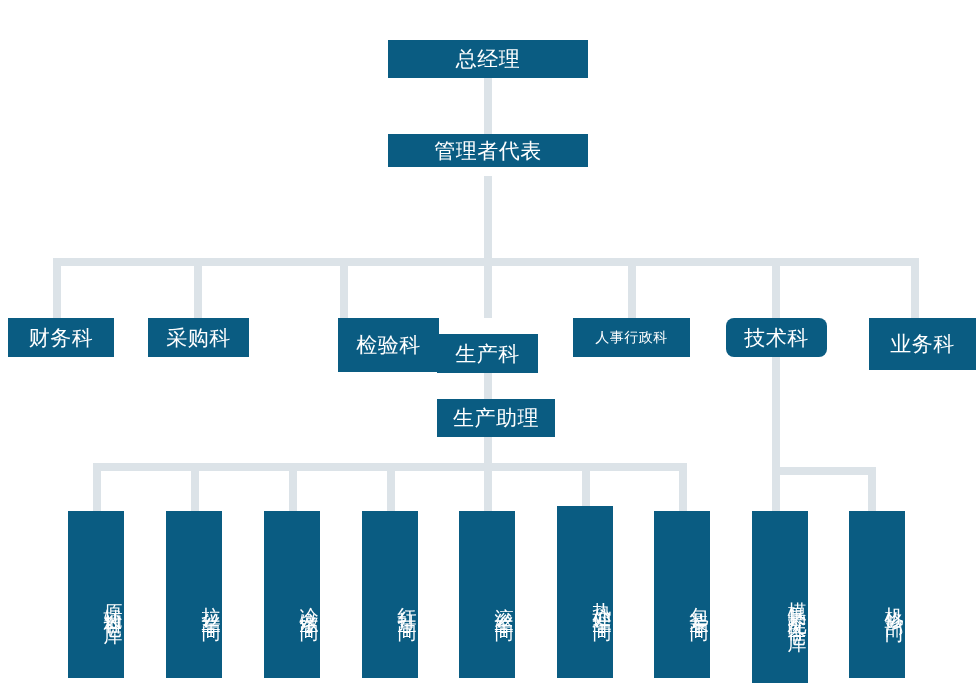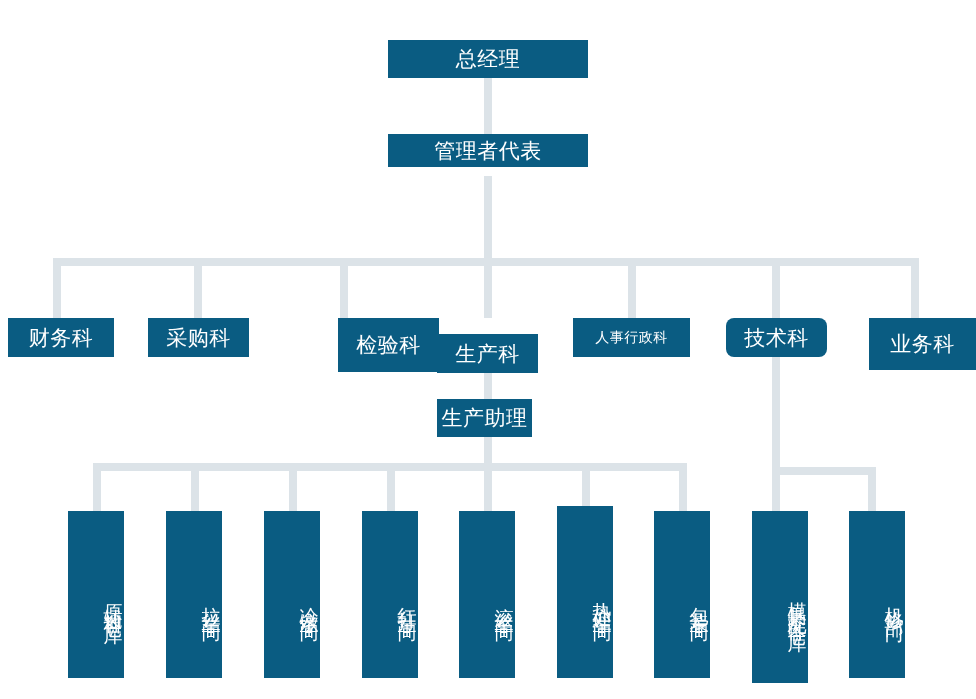--- a/index.html
+++ b/index.html
@@ -89,21 +89,21 @@
   <div class="node h" style="left:388px;top:134px;width:200px;height:33px;">管理者代表</div>
 
   <div class="node h" style="left:8px;top:318px;width:106px;height:39px;">财务科</div>
   <div class="node h" style="left:148px;top:318px;width:101px;height:39px;">采购科</div>
   <div class="node h" style="left:294px;top:318px;width:101px;height:54px;margin-left:44px;">检验科</div>
   <div class="node h" style="left:437px;top:334px;width:101px;height:39px;">生产科</div>
   <div class="node h sm" style="left:573px;top:318px;width:117px;height:39px;">人事行政科</div>
   <div class="node h" style="left:726px;top:318px;width:101px;height:39px;border-radius:8px;">技术科</div>
   <div class="node h" style="left:869px;top:318px;width:107px;height:52px;">业务科</div>
 
-  <div class="node h" style="left:437px;top:399px;width:95px;height:38px;">生产助理</div>
+  <div class="node h" style="left:437px;top:399px;width:118px;height:38px;">生产助理</div>
 
   <div class="node v" style="left:68px;top:511px;width:56px;height:167px;">原辅料仓库</div>
   <div class="node v" style="left:166px;top:511px;width:56px;height:167px;">拉丝车间</div>
   <div class="node v" style="left:264px;top:511px;width:56px;height:167px;">冷镦车间</div>
   <div class="node v" style="left:362px;top:511px;width:56px;height:167px;">红打车间</div>
   <div class="node v" style="left:459px;top:511px;width:56px;height:167px;">滚丝车间</div>
   <div class="node v" style="left:557px;top:506px;width:56px;height:172px;">热处理车间</div>
   <div class="node v" style="left:654px;top:511px;width:56px;height:167px;">包装车间</div>
   <div class="node v" style="left:752px;top:511px;width:56px;height:172px;">模具零配件仓库</div>
   <div class="node v" style="left:849px;top:511px;width:56px;height:167px;">机修部门</div>

